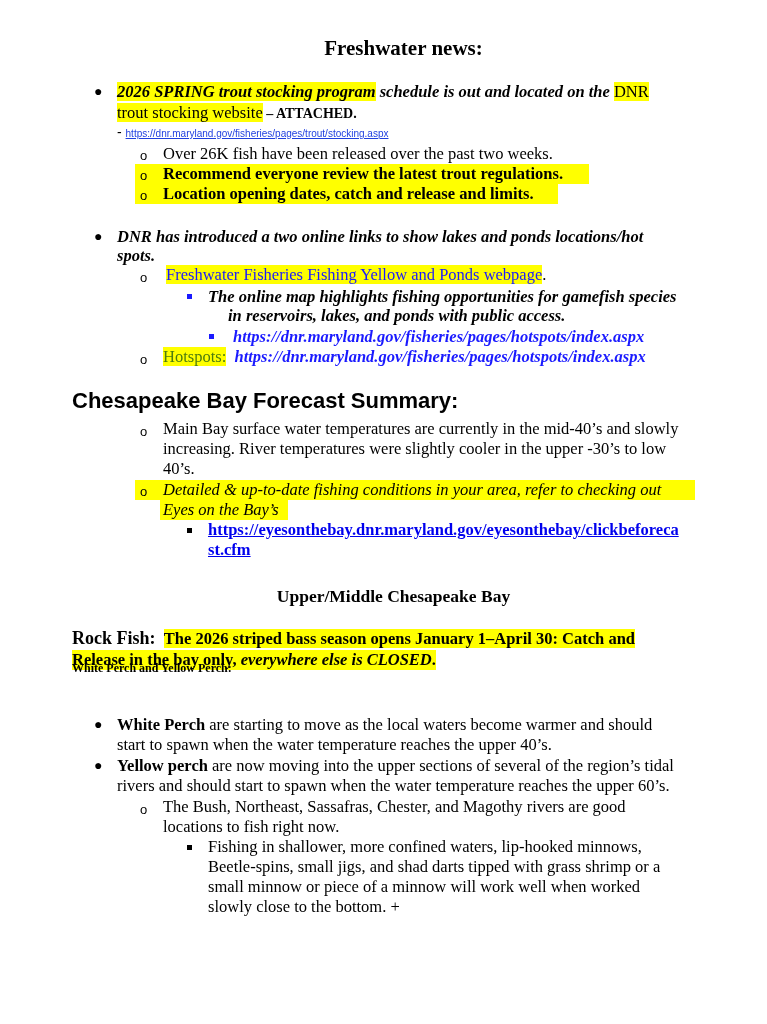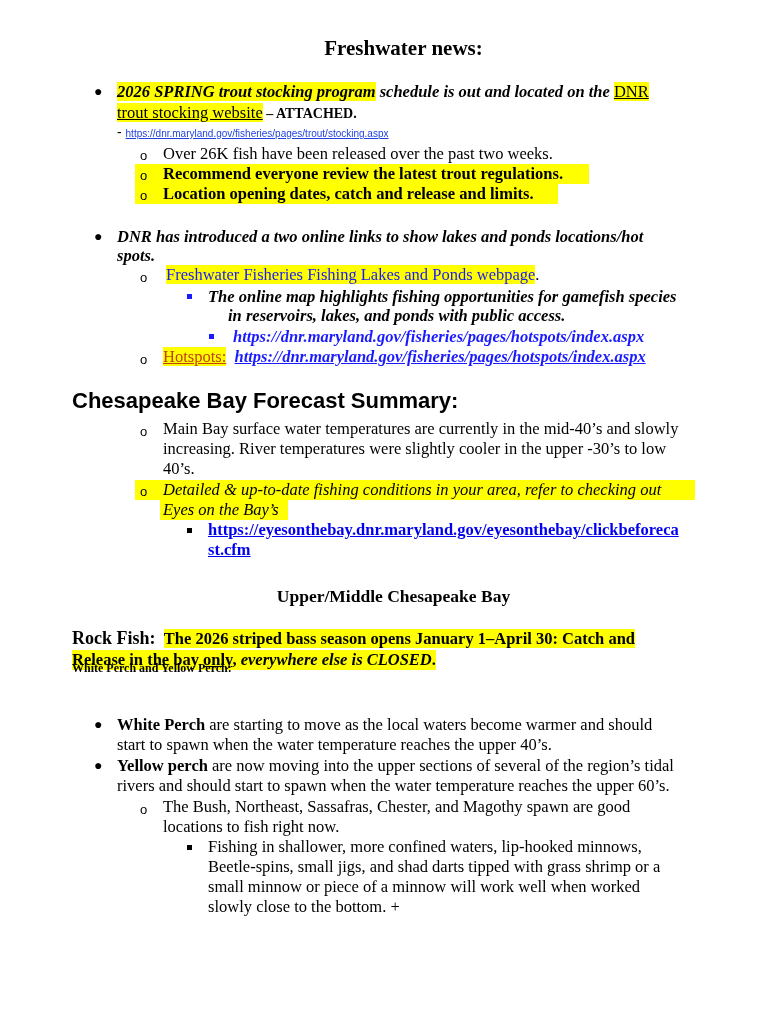--- a/index.html
+++ b/index.html
@@ -2,25 +2,25 @@
 <html><head>
 <meta charset="utf-8">
 <style>
   html, body { margin: 0; padding: 0; background: #ffffff; }
   body { width: 767px; height: 1024px; position: relative; overflow: hidden;
          font-family: "Liberation Serif", serif; color: #000; font-size: 16.5px; line-height: 20px; }
   .abs { position: absolute; }
   .hl { background: #ffff00; }
   .b { font-weight: bold; }
   .i { font-style: italic; }
-  .u { text-decoration: underline; }
+  .u { }
   .link { color: #0000ee; text-decoration: underline; }
   .link-sans { font-family: "Liberation Sans", sans-serif; color: #1f3fe0; text-decoration: underline; font-size: 10px; }
   .blue { color: #1a1aff; }
-  .teal { color: #c2410c; text-decoration: underline; }
+  .teal { color: #4d7c0f; }
   .title { font-weight: bold; font-size: 21px; }
   .sans-head { font-family: "Liberation Sans", sans-serif; font-weight: bold; font-size: 22px; }
   .bullet-disc { position: absolute; font-size: 14px; }
   .bullet-o { position: absolute; font-family: "Liberation Sans", sans-serif; font-size: 13px; }
   .bullet-sq { position: absolute; width: 5px; height: 5px; background: #000; }
   .bullet-sq.blue-sq { background: #1a1aff; }
   .line { position: absolute; white-space: nowrap; }
 </style>
 </head>
 <body>
@@ -44,21 +44,21 @@
 <div class="line b" style="left:163px; top:164px;">Recommend everyone review the latest trout regulations.</div>
 <div class="abs hl" style="left:135px; top:184px; width:423px; height:20px;"></div>
 <span class="bullet-o" style="left:140px; top:186px;">o</span>
 <div class="line b" style="left:163px; top:184px;">Location opening dates, catch and release and limits.</div>
 
 <span class="bullet-disc" style="left:94px; top:227px;">●</span>
 <div class="line b i" style="left:117px; top:227px;">DNR has introduced a two online links to show lakes and ponds locations/hot</div>
 <div class="line b i" style="left:117px; top:246px;">spots.</div>
 <span class="bullet-o" style="left:140px; top:268px;">o</span>
 <div class="line" style="left:166px; top:265px;">
-  <a class="hl blue">Freshwater Fisheries Fishing Lakes and Ponds webpage</a><span>.</span>
+  <a class="hl blue">Freshwater Fisheries Fishing Yellow and Ponds webpage</a><span>.</span>
 </div>
 <span class="bullet-sq blue-sq" style="left:187px; top:294px;"></span>
 <div class="line b i" style="left:208px; top:287px;">The online map highlights fishing opportunities for gamefish species</div>
 <div class="line b i" style="left:208px; top:306px;margin-left:20px;">in reservoirs, lakes, and ponds with public access.</div>
 <span class="bullet-sq blue-sq" style="left:209px; top:334px;"></span>
 <a class="line b i blue" style="left:233px; top:327px;">https://dnr.maryland.gov/fisheries/pages/hotspots/index.aspx</a>
 <span class="bullet-o" style="left:140px; top:350px;">o</span>
 <div class="line" style="left:163px; top:347px;">
   <span class="hl teal">Hotspots:</span>&nbsp; <a class="b i u blue">https://dnr.maryland.gov/fisheries/pages/hotspots/index.aspx</a>
 </div>
@@ -91,19 +91,19 @@
 <div class="line" style="left:117px; top:715px;">
   <span class="b">White Perch</span><span> are starting to move as the local waters become warmer and should</span>
 </div>
 <div class="line" style="left:117px; top:735px;">start to spawn when the water temperature reaches the upper 40’s.</div>
 <span class="bullet-disc" style="left:94px; top:756px;">●</span>
 <div class="line" style="left:117px; top:756px;">
   <span class="b">Yellow perch</span><span> are now moving into the upper sections of several of the region’s tidal</span>
 </div>
 <div class="line" style="left:117px; top:776px;">rivers and should start to spawn when the water temperature reaches the upper 60’s.</div>
 <span class="bullet-o" style="left:140px; top:800px;">o</span>
-<div class="line" style="left:163px; top:797px;">The Bush, Northeast, Sassafras, Chester, and Magothy spawn are good</div>
+<div class="line" style="left:163px; top:797px;">The Bush, Northeast, Sassafras, Chester, and Magothy rivers are good</div>
 <div class="line" style="left:163px; top:817px;">locations to fish right now.</div>
 <span class="bullet-sq" style="left:187px; top:845px;"></span>
 <div class="line" style="left:208px; top:837px;">Fishing in shallower, more confined waters, lip-hooked minnows,</div>
 <div class="line" style="left:208px; top:857px;">Beetle-spins, small jigs, and shad darts tipped with grass shrimp or a</div>
 <div class="line" style="left:208px; top:877px;">small minnow or piece of a minnow will work well when worked</div>
 <div class="line" style="left:208px; top:897px;">slowly close to the bottom. +</div>
 
 </body></html>

